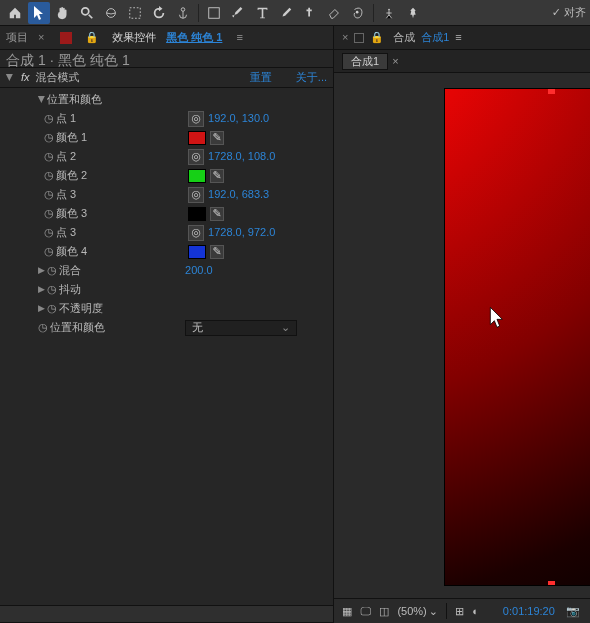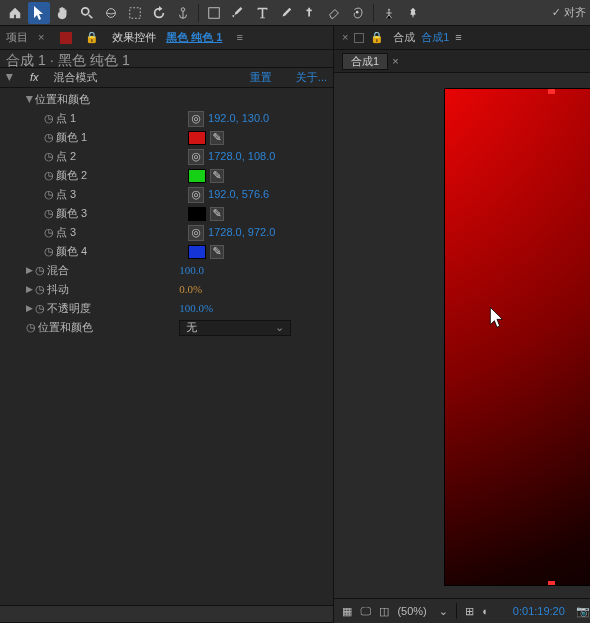--- a/index.html
+++ b/index.html
@@ -35,32 +35,32 @@
   .red-chip { width: 12px; height: 12px; background: #9b1a1a; display:inline-block; margin: 0 3px 0 6px; }
   .lock-chip { color:#999; margin-right:3px;}
   .blue-link { color:#2c84d6; text-decoration: underline; font-weight: bold; }
   .fx-name-link { color:#2c84d6; }
 
   
   .crumb { height: 18px; padding: 3px 6px; color:#999; font-size:14px;
     border-bottom:1px solid #111;}
 
   
-  .fx-head { height: 20px; display:flex; align-items:center; gap:15px;
+  .fx-head { height: 20px; display:flex; align-items:center; gap:6px;
     padding: 0 6px; border-bottom:1px solid #111; font-size:11px;}
   .fx-head .fx-tag { color:#ccc; font-style: italic; }
   .fx-head .links { margin-left:auto; display:flex; gap:24px; color:#2c84d6;}
   .tw { display:inline-block; transform: rotate(90deg); margin-right:2px; color:#888; font-size:9px;}
   .tw.closed { transform: rotate(0deg); }
 
   
   .props { flex:1; overflow:hidden; padding: 2px 0; }
   .prow { display:flex; align-items:center; height:19px; padding: 0 6px;}
   .prow.group { color:#bbb;}
-  .indent1 { padding-left: 26px; font-family: Liberation Serif, serif; }
+  .indent1 { padding-left: 38px; }
   .indent2 { padding-left: 44px; }
   .stopwatch { width:12px; height:12px; color:#999; display:inline-flex; align-items:center;}
   .val-link { color:#2c84d6; }
   .val-link.orange { color:#c98f3a; }
   .fx-right { width:164px; display:flex; align-items:center; gap:4px;}
   .lcol { width: 170px; display:flex; align-items:center;}
   .swatch { width:18px; height:14px; border:1px solid #000; }
   .picker { width:14px; height:14px; background:#3a3a3a; border:1px solid #555;
     display:flex; align-items:center; justify-content:center; color:#ccc;}
   .target-btn { width:16px; height:16px; background:#3a3a3a; border:1px solid #555;
@@ -86,21 +86,21 @@
     border:1px solid #000; background:#000; overflow:hidden;}
   .grad { position:absolute; inset:0;
     background: radial-gradient(circle 800px at -150px -120px, #ff1a1a 0%, #e40404 25%, #820000 55%, #1b0000 80%, #000 95%); }
   .handle { position:absolute; width:7px; height:7px; background:#ff2e2e;}
   .cursor { position:absolute; left:44px; top:218px; color:#fff; font-size:18px;
     text-shadow:0 0 2px #000; pointer-events:none;}
 
   .viewer-bar { height:24px; background:#2a2a2a; display:flex; align-items:center;
     gap:8px; padding:0 8px; color:#bbb;}
   .vb-ico { color:#bbb; }
-  .zoom { display:flex; align-items:center; gap:12px;}
+  .zoom { display:flex; align-items:center; gap:2px;}
   .vb-time { color:#2c84d6; margin-left:16px;}
   .vb-sep { flex:0 0 1px; height:16px; background:#111;}
 
   svg { display:block; }
 </style>
 </head>
 <body>
 
 <div class="toolbar">
   <div class="tb-btn">
@@ -278,21 +278,21 @@
         </div>
       </div>
 
       <div class="prow indent2">
         <div class="lcol">
           <span class="stopwatch">◷</span>
           <span>点 3</span>
         </div>
         <div class="fx-right">
           <div class="target-btn">◎</div>
-          <span class="val-link">192.0, 576.6</span>
+          <span class="val-link">192.0, 683.3</span>
         </div>
       </div>
 
       <div class="prow indent2">
         <div class="lcol">
           <span class="stopwatch">◷</span>
           <span>颜色 3</span>
         </div>
         <div class="fx-right">
           <div class="swatch" style="background: rgb(0, 0, 0);"></div>
@@ -322,44 +322,38 @@
         </div>
       </div>
 
       <div class="prow indent1">
         <div class="lcol">
           <span class="tw closed">▶</span>
           <span class="stopwatch">◷</span>
           <span>混合</span>
         </div>
         <div class="fx-right">
-            <span class="val-link">100.0</span>
+            <span class="val-link">200.0</span>
           </div>
       </div>
 
       <div class="prow indent1">
         <div class="lcol">
           <span class="tw closed">▶</span>
           <span class="stopwatch">◷</span>
           <span>抖动</span>
         </div>
-        <div class="fx-right">
-            <span class="val-link orange">0.0%</span>
-          </div>
       </div>
 
       <div class="prow indent1">
         <div class="lcol">
           <span class="tw closed">▶</span>
           <span class="stopwatch">◷</span>
           <span>不透明度</span>
         </div>
-        <div class="fx-right">
-            <span class="val-link">100.0%</span>
-          </div>
       </div>
 
       <div class="prow indent1">
         <div class="lcol">
           <span class="stopwatch">◷</span>
           <span>位置和颜色</span>
         </div>
         <div class="fx-right">
           <div class="dropdown">
             <span>无</span>

